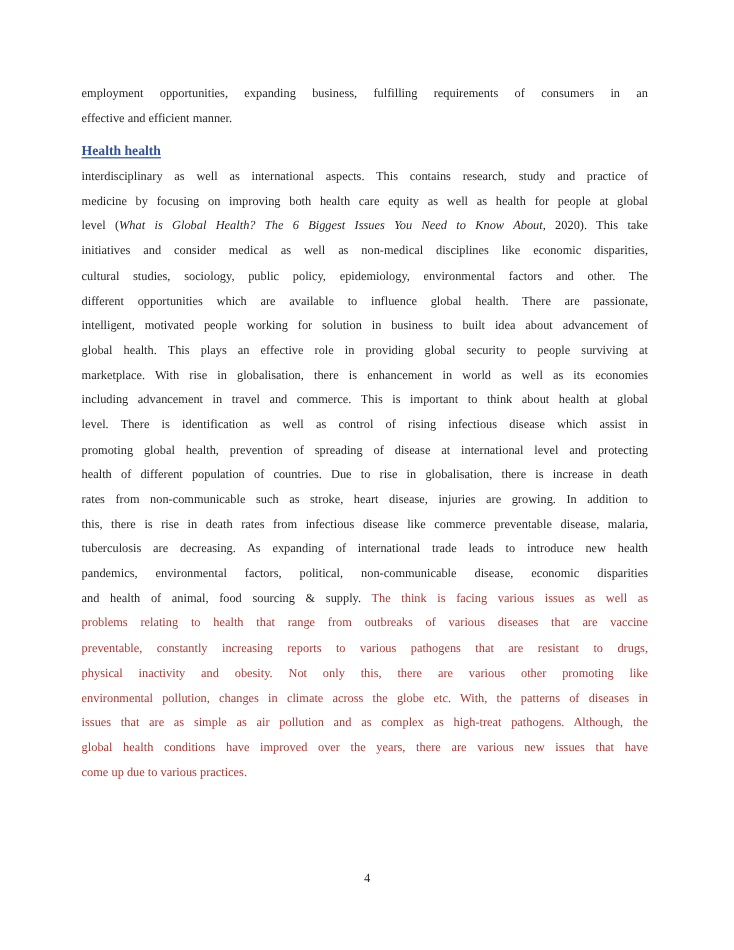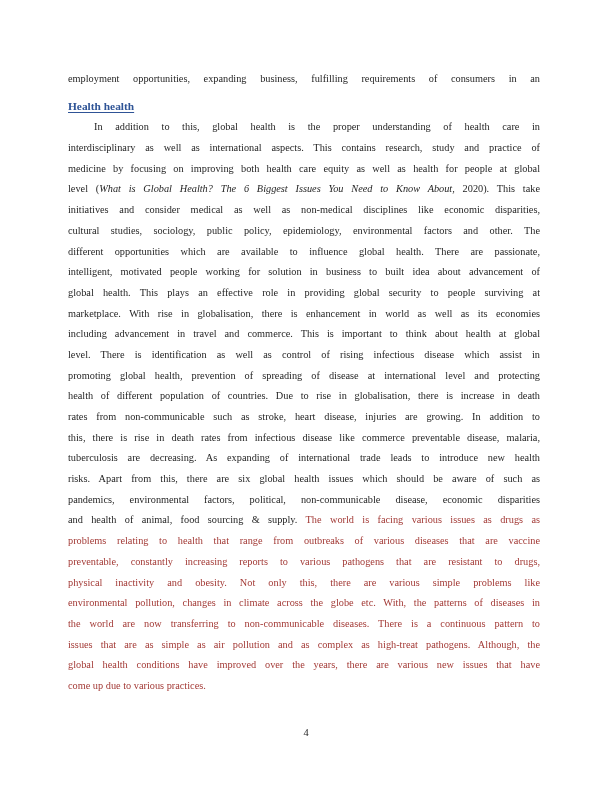--- a/index.html
+++ b/index.html
@@ -56,47 +56,45 @@
     color: var(--body-color, #1f1f1f);
   }
 </style>
 </head>
 <body>
 
 <div class="page">
   <div class="content">
     <div>
         <div class="line"><span class="seg-normal">employment opportunities, expanding business, fulfilling requirements of consumers in an</span></div>
+        <div class="line last"><span class="seg-normal">effective and efficient manner.</span></div>
       </div>
     <h2 class="heading">Health health</h2>
     <div>
-        <div class="line indent"><span class="seg-normal">In addition to this, global health is the proper understanding of health care in</span></div>
         <div class="line"><span class="seg-normal">interdisciplinary as well as international aspects. This contains research, study and practice of</span></div>
         <div class="line"><span class="seg-normal">medicine by focusing on improving both health care equity as well as health for people at global</span></div>
         <div class="line"><span class="seg-normal">level (</span><span class="seg-italic">What is Global Health? The 6 Biggest Issues You Need to Know About</span><span class="seg-normal">, 2020). This take</span></div>
         <div class="line"><span class="seg-normal">initiatives and consider medical as well as non-medical disciplines like economic disparities,</span></div>
         <div class="line"><span class="seg-normal">cultural studies, sociology, public policy, epidemiology, environmental factors and other. The</span></div>
         <div class="line"><span class="seg-normal">different opportunities which are available to influence global health. There are passionate,</span></div>
         <div class="line"><span class="seg-normal">intelligent, motivated people working for solution in business to built idea about advancement of</span></div>
         <div class="line"><span class="seg-normal">global health. This plays an effective role in providing global security to people surviving at</span></div>
         <div class="line"><span class="seg-normal">marketplace. With rise in globalisation, there is enhancement in world as well as its economies</span></div>
         <div class="line"><span class="seg-normal">including advancement in travel and commerce. This is important to think about health at global</span></div>
         <div class="line"><span class="seg-normal">level. There is identification as well as control of rising infectious disease which assist in</span></div>
         <div class="line"><span class="seg-normal">promoting global health, prevention of spreading of disease at international level and protecting</span></div>
         <div class="line"><span class="seg-normal">health of different population of countries. Due to rise in globalisation, there is increase in death</span></div>
         <div class="line"><span class="seg-normal">rates from non-communicable such as stroke, heart disease, injuries are growing. In addition to</span></div>
         <div class="line"><span class="seg-normal">this, there is rise in death rates from infectious disease like commerce preventable disease, malaria,</span></div>
         <div class="line"><span class="seg-normal">tuberculosis are decreasing. As expanding of international trade leads to introduce new health</span></div>
-        <div class="line"><span class="seg-normal">risks. Apart from this, there are six global health issues which should be aware of such as</span></div>
         <div class="line"><span class="seg-normal">pandemics, environmental factors, political, non-communicable disease, economic disparities</span></div>
-        <div class="line"><span class="seg-normal">and health of animal, food sourcing &amp; supply. </span><span class="seg-red">The world is facing various issues as drugs as</span></div>
+        <div class="line"><span class="seg-normal">and health of animal, food sourcing &amp; supply. </span><span class="seg-red">The think is facing various issues as well as</span></div>
         <div class="line"><span class="seg-red">problems relating to health that range from outbreaks of various diseases that are vaccine</span></div>
         <div class="line"><span class="seg-red">preventable, constantly increasing reports to various pathogens that are resistant to drugs,</span></div>
-        <div class="line"><span class="seg-red">physical inactivity and obesity. Not only this, there are various simple problems like</span></div>
+        <div class="line"><span class="seg-red">physical inactivity and obesity. Not only this, there are various other promoting like</span></div>
         <div class="line"><span class="seg-red">environmental pollution, changes in climate across the globe etc. With, the patterns of diseases in</span></div>
-        <div class="line"><span class="seg-red">the world are now transferring to non-communicable diseases. There is a continuous pattern to</span></div>
         <div class="line"><span class="seg-red">issues that are as simple as air pollution and as complex as high-treat pathogens. Although, the</span></div>
         <div class="line"><span class="seg-red">global health conditions have improved over the years, there are various new issues that have</span></div>
         <div class="line last"><span class="seg-red">come up due to various practices.</span></div>
       </div>
   </div>
   <div class="page-number">4</div>
 </div>
 
 </body></html>

